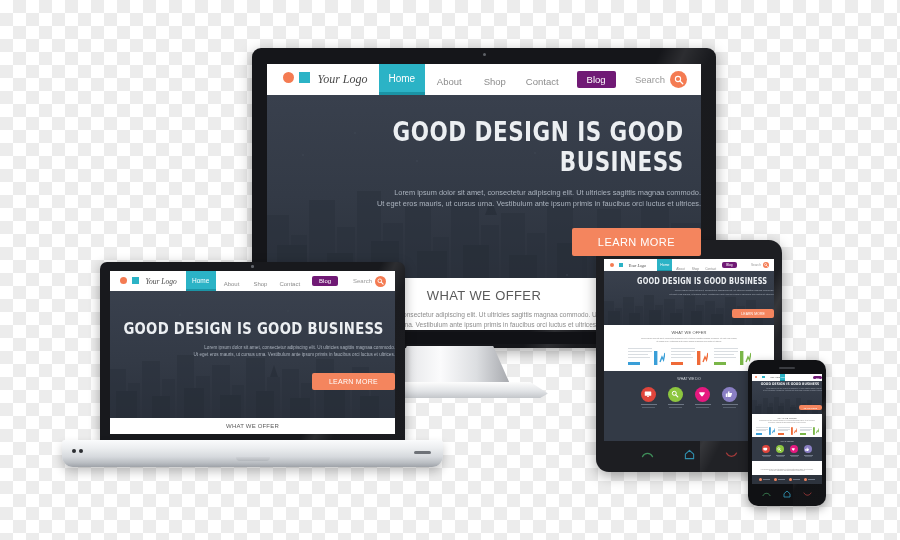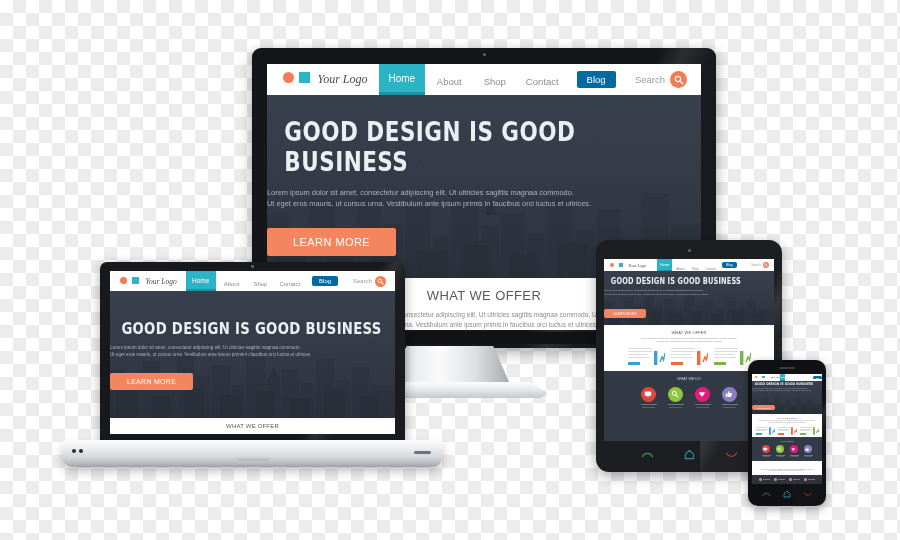--- a/index.html
+++ b/index.html
@@ -19,27 +19,27 @@
 
   .nav{background:#fff;display:flex;align-items:center;flex:0 0 auto;}
   .logo{display:flex;align-items:flex-start;gap:.30em;}
   .logo-dot{background:#f47b52;border-radius:50%;}
   .logo-sq{background:#2bb3c6;}
   .logo-txt{font-family:"Liberation Serif",serif;font-style:italic;color:#4a4a4a;white-space:nowrap;}
   .nav-spacer{flex:1;}
   .nav-home{background:#2bb3c6;color:#fff;display:flex;align-items:center;justify-content:center;
             height:100%;box-sizing:border-box;border-bottom:3px solid #1b94a6;}
   .nav-link{color:#8c8c8c;white-space:nowrap;}
-  .nav-blog{background:#0369a1;color:#fff;border-radius:2px;white-space:nowrap;text-align:center;}
+  .nav-blog{background:#701a75;color:#fff;border-radius:2px;white-space:nowrap;text-align:center;}
   .nav-search{color:#9a9a9a;white-space:nowrap;}
   .search-circ{background:#f47b52;border-radius:50%;display:inline-flex;align-items:center;justify-content:center;}
   .search-circ svg{display:block;}
 
   .hero{position:relative;background:#343b47;flex:1 1 auto;overflow:hidden;
-        display:flex;flex-direction:column;align-items:center;justify-content:center;text-align:left;}
+        display:flex;flex-direction:column;align-items:center;justify-content:center;text-align:right;}
   .hero::before{content:"";position:absolute;inset:0;
         background:linear-gradient(180deg,#39404d 0%,#333a46 55%,#2c323d 100%);}
   .sky{position:absolute;left:0;right:0;top:0;bottom:0;opacity:.55;}
   .hero-inner{position:relative;z-index:3;width:100%;}
   .hero-h1{color:#eceff2;font-weight:bold;letter-spacing:.02em;
            font-family:"DejaVu Sans Condensed","Liberation Sans",sans-serif;
            transform:scaleX(.92);}
   .hero-p{color:#aab2bd;line-height:1.45;margin:0 auto;}
   .btn{background:#f4855e;color:#fff;display:inline-block;border-radius:2px;letter-spacing:.04em;}
 

